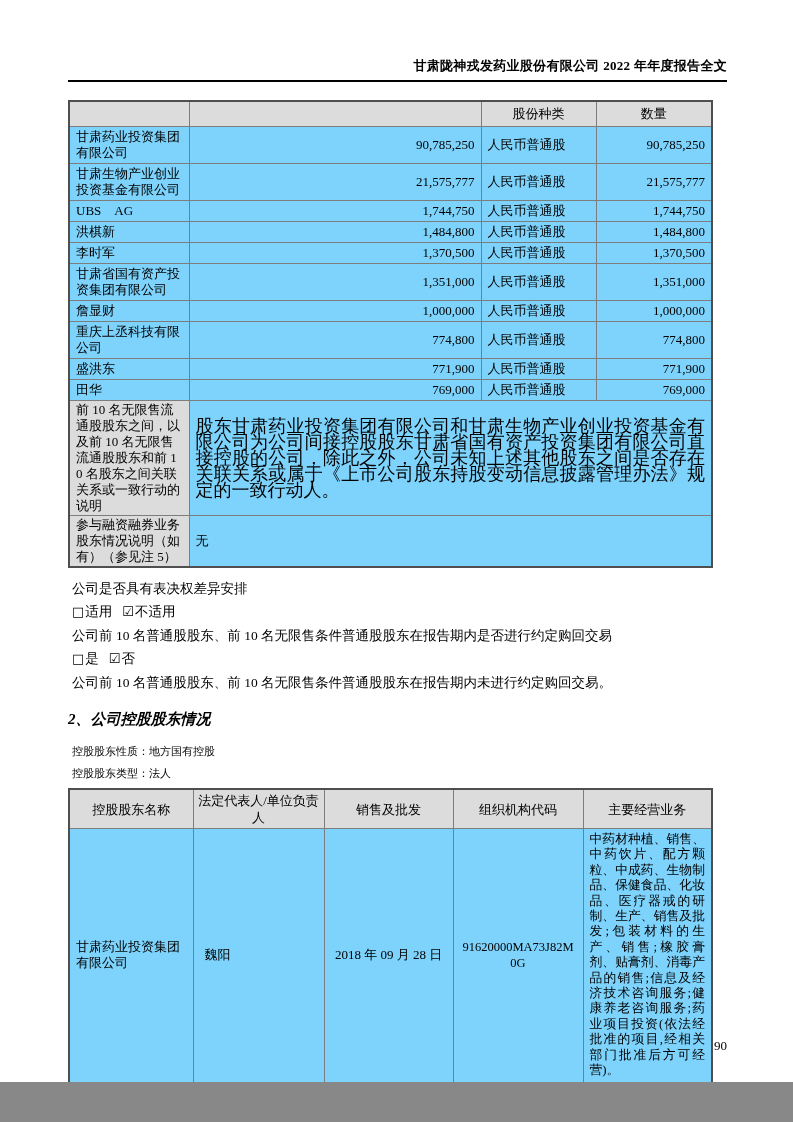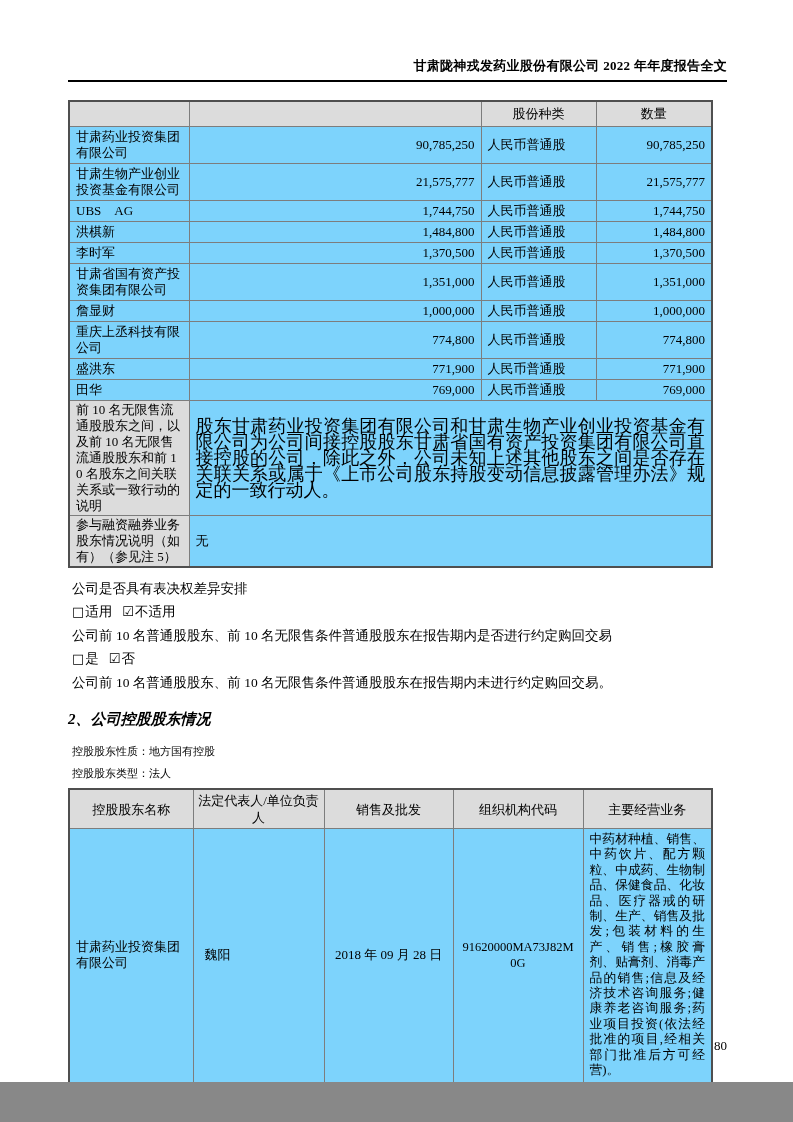--- a/index.html
+++ b/index.html
@@ -184,14 +184,14 @@
       </tr>
       <tr>
         <td class="gray tail-label">控股股东报告期内控股和参股的其他境内</td>
         <td class="tail-value" colspan="4">无</td>
       </tr>
     </tbody>
       </table>
 
   </div>
 
-  <div class="page-number">80</div>
+  <div class="page-number">90</div>
 </div>
 
 </body></html>

